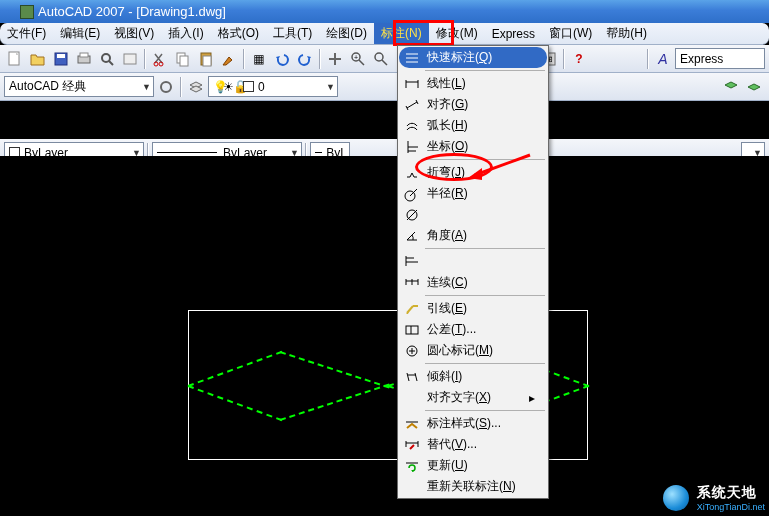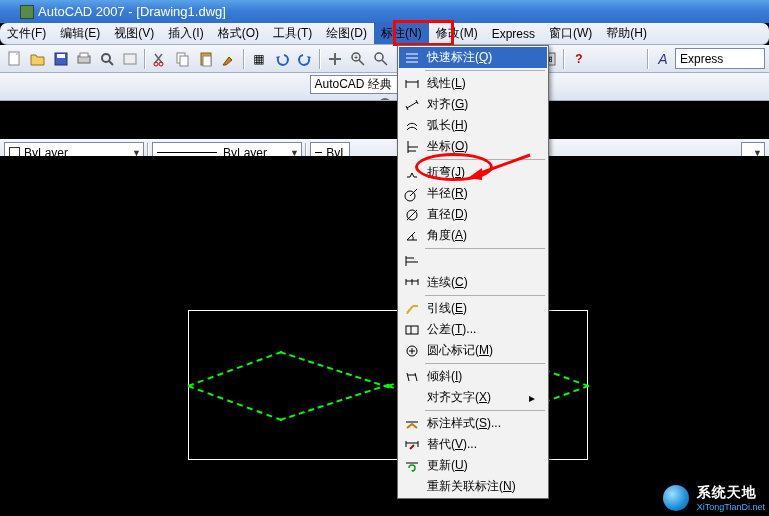--- a/index.html
+++ b/index.html
@@ -3,38 +3,38 @@
 <meta charset="utf-8">
 <style>
   * { margin: 0; padding: 0; box-sizing: border-box; }
   body { font-family: "Microsoft YaHei", SimSun, Arial, sans-serif; font-size: 12px; background: #000; width: 769px; height: 516px; overflow: hidden; position: relative; }
   
   .titlebar { height: 23px; background: linear-gradient(to bottom, #5aa3e8, #3b7dd8 45%, #2e6fc9); display: flex; align-items: center; padding-left: 20px; color: #fff; font-size: 13px; }
   .titlebar .app-icon { width: 14px; height: 14px; background: #5a8a4a; margin-right: 4px; border: 1px solid #2a4a2a; }
   
   .menubar { height: 22px; background: linear-gradient(to bottom, #f0f4fb, #e0e8f4); display: flex; align-items: center; border-bottom: 1px solid #a0b0c8; position: relative; border-radius: 7px; }
   .menubar .mi { padding: 2px 7px; cursor: default; color: #000; }
-  .menubar .mi.open { background: #316ac5; color: #000000; }
+  .menubar .mi.open { background: #316ac5; color: #fde047; }
   .anno-box-red { position: absolute; border: 3px solid #f00; pointer-events: none; }
   
   .toolbar { background: linear-gradient(to bottom, #f4f6fa, #dde4f0); border-bottom: 1px solid #a0b0c8; display: flex; align-items: center; padding: 2px 4px; gap: 1px; flex-wrap: nowrap; overflow: hidden; }
   .tb-btn { width: 22px; height: 22px; display: inline-flex; align-items: center; justify-content: center; border: 1px solid transparent; }
   .tb-sep { width: 2px; height: 20px; border-left: 1px solid #a0a8b8; border-right: 1px solid #fff; margin: 0 2px; }
   .tb-combo { height: 21px; background: #fff; border: 1px solid #7b8aa0; display: inline-flex; align-items: center; padding: 0 2px 0 4px; font-size: 12px; }
   .tb-combo .dd { margin-left: auto; font-size: 9px; color: #333; padding-left: 4px; }
   .layer-sq { width: 11px; height: 11px; border: 1px solid #333; margin-right: 4px; }
   .layer-sq.white { background: #fff; }
   .sw-key { display:inline-block; width: 10px; height: 14px; }
   
   .canvas { position: absolute; top: 156px; left: 0; right: 0; bottom: 0; background: #000; }
   .rect { position: absolute; border: 1px solid #fff; }
   .dash-line { position: absolute; border-top: 2px dashed #0f0; transform-origin: left center; }
   
   .dropdown { position: absolute; top: 45px; left: 397px; width: 152px; background: #f2f2f2; border: 1px solid #6a6a6a; box-shadow: 2px 2px 4px rgba(0,0,0,.4); padding: 1px; z-index: 50; }
-  .dropdown .row { display: flex; align-items: center; height: 21px; padding: 0 12px 0 4px; gap: 6px; cursor: default; }
+  .dropdown .row { display: flex; align-items: center; height: 21px; padding: 0 12px 0 4px; gap: 6px; cursor: default; border-radius: 10px; }
   .dropdown .row.hl { background: #316ac5; color: #fff; }
   .dropdown .row .ic { width: 18px; height: 18px; display: inline-flex; align-items: center; justify-content: center; flex-shrink: 0; }
   .dropdown .row .lbl { flex: 1; white-space: nowrap; }
   .dropdown .sep { height: 1px; background: #b0b0b0; margin: 2px 2px 2px 26px; }
   
   .anno-ellipse { position: absolute; border: 3px solid #f00; border-radius: 50%; pointer-events: none; z-index: 60; }
   .anno-arrow { position: absolute; z-index: 60; pointer-events: none; }
   
   .watermark { position: absolute; right: 4px; bottom: 4px; display: flex; align-items: center; gap: 8px; color: #fff; font-size: 11px; z-index: 70; }
   .wm-icon { width: 26px; height: 26px; border-radius: 50%; background: radial-gradient(circle at 35% 35%, #9de0ff, #1a8cd8 60%, #0a5a9a); position: relative; }
@@ -203,21 +203,21 @@
   <span class="tb-sep"></span>
   <span class="tb-btn" style="color:#c00;font-weight:bold;">?</span>
   <span style="flex:1"></span>
   <span class="tb-sep"></span>
   <span class="tb-btn" style="font-style:italic;color:#3030a0;font-size:14px;">A</span>
   <span class="tb-combo" style="width:90px;">
       <span>Express</span>
     </span>
 </div>
 
-<div class="toolbar" style="height:28px;flex-direction:column;">
+<div class="toolbar" style="height:28px;">
   <span class="tb-combo" style="width:150px;">
       <span>AutoCAD 经典</span>
       <span class="dd">▼</span>
     </span>
   <span class="tb-btn">
       <svg width="16" height="16">
         <circle cx="8" cy="8" r="5" fill="none" stroke="#666" stroke-width="2"></circle>
       </svg>
     </span>
   <span class="tb-sep"></span>
@@ -561,21 +561,20 @@
       </span>
       <span class="lbl">半径(<span class="hotkey">R</span>)</span>
     </div>
     <div class="row">
       <span class="ic">
         <svg width="16" height="16">
           <circle cx="8" cy="8" r="5" fill="none" stroke="#000"></circle>
           <line x1="3" y1="13" x2="13" y2="3" stroke="#000"></line>
         </svg>
       </span>
-      <span class="lbl">直径(<span class="hotkey">D</span>)</span>
     </div>
     <div class="row">
       <span class="ic">
         <svg width="16" height="16">
           <line x1="3" y1="12" x2="13" y2="12" stroke="#000"></line>
           <line x1="3" y1="12" x2="11" y2="4" stroke="#000"></line>
           <path d="M9 12 A6 6 0 0 0 8 7" stroke="#000" fill="none"></path>
         </svg>
       </span>
       <span class="lbl">角度(<span class="hotkey">A</span>)</span>

